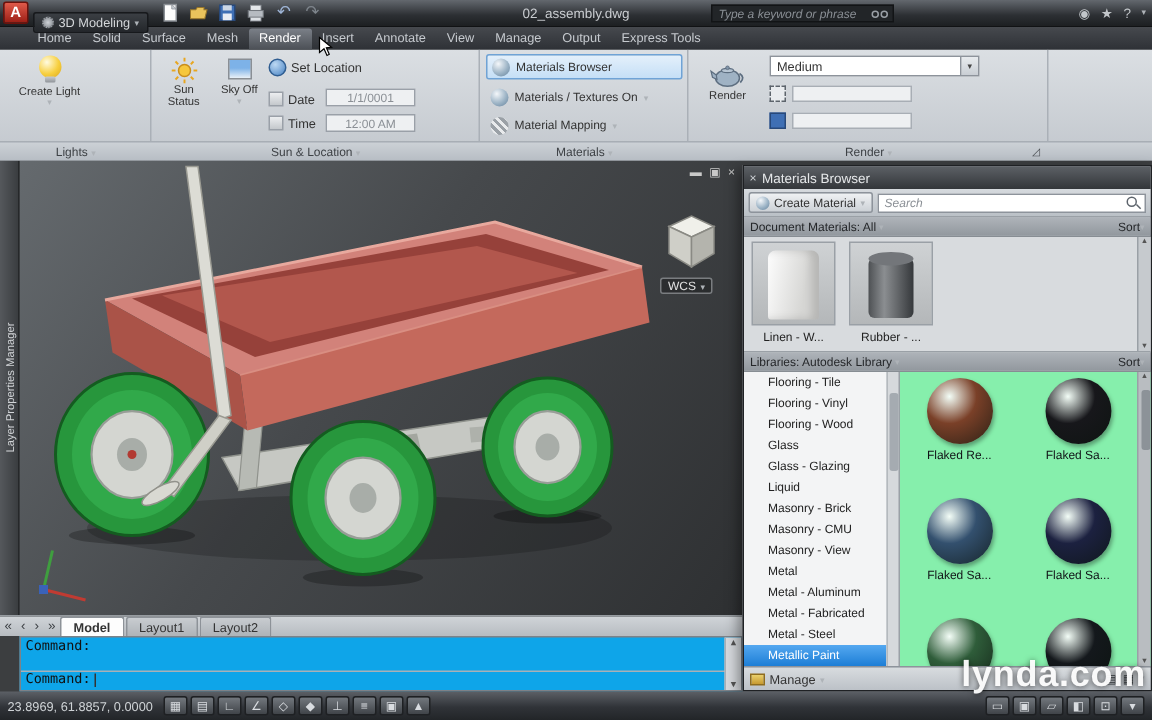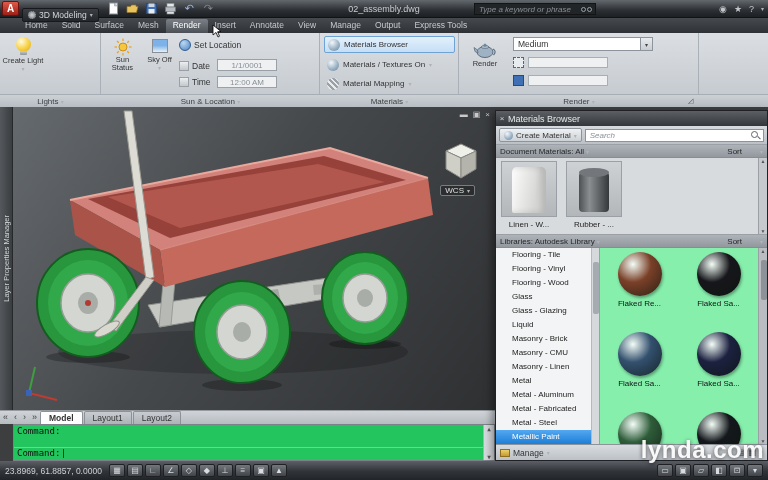--- a/index.html
+++ b/index.html
@@ -117,21 +117,21 @@
   .searchbox { flex:1; height:13px; background:#fff; border:1px solid #8d939b;
     display:flex; align-items:center; font-size:8px; color:#8a8f95; font-style:italic; padding-left:4px; }
   .mag { margin-left:auto; margin-right:3px; position:relative; width:9px; height:9px; }
   .mag::before { content:""; position:absolute; left:0; top:0; width:5px; height:5px;
     border:1.2px solid #5d646c; border-radius:50%; }
   .mag::after { content:""; position:absolute; left:5.5px; top:6px; width:3.5px; height:1.3px;
     background:#5d646c; transform:rotate(45deg); }
   .mp-header { height:13px; flex:0 0 auto; background:linear-gradient(#aeb3b9,#92989e);
     display:flex; align-items:center; font-size:8px; color:#25272a; padding:0 4px;
     border-bottom:1px solid #878d93; white-space:nowrap; }
-  .mp-header .sort { margin-left:auto; display:flex; gap:18px; align-items:center; }
+  .mp-header .sort { margin-left:auto; display:flex; gap:0; align-items:center; }
   .docarea { height:77px; flex:0 0 auto; background:#d8dbde; position:relative; border-bottom:1px solid #9aa0a6; }
   .thumb { position:absolute; top:3px; width:56px; height:56px; border:1px solid #9aa0a6;
     background:linear-gradient(#cfd2d4,#b4b7b9); overflow:hidden; }
   .drape { margin:5px auto 0 auto; width:34px; height:46px; border-radius:5px 5px 2px 2px;
     background:linear-gradient(100deg,#fdfdfd,#d6d6d4 70%); box-shadow:inset -5px 0 6px rgba(0,0,0,0.15); }
   .cyl { margin:10px auto 0 auto; width:30px; height:40px; position:relative;
     background:linear-gradient(90deg,#4e5154,#8b8e91 35%,#35383b); border-radius:4px; }
   .cyl i { position:absolute; left:0; top:-4px; width:30px; height:9px; border-radius:50%;
     background:#73767a; display:block; }
   .thumb-label { position:absolute; top:62px; width:60px; text-align:center; font-size:8px; color:#222;
@@ -163,21 +163,21 @@
   
   .layoutbar { position:absolute; left:0; top:410px; width:495px; height:14px; z-index:5;
     background:linear-gradient(#d0d4d8,#b7bcc1); border-top:1px solid #969ba0;
     display:flex; align-items:flex-end; }
   .lnav { font-size:9px; color:#3e4246; padding:0 3px; line-height:13px; }
   .ltab { padding:0 8px; font-size:8.5px; height:13px; line-height:13px; color:#333;
     background:linear-gradient(#c8ccd0,#aeb3b8); border:1px solid #8d9298; border-bottom:none;
     border-radius:2px 2px 0 0; margin-right:1px; white-space:nowrap; }
   .ltab.active { background:#fdfdfd; font-weight:bold; }
   .cmdwin { position:absolute; left:13px; top:424px; width:482px; height:37px; z-index:5;
-    background:#22c55e; border:1px solid #7d8288; font-family:"DejaVu Sans Mono", monospace;
+    background:#0ea5e9; border:1px solid #7d8288; font-family:"DejaVu Sans Mono", monospace;
     font-size:9px; color:#111; }
   .cmd-hist { height:23px; padding:1px 3px; border-bottom:1px solid #aab0b6; overflow:hidden; }
   .cmd-line { height:11px; line-height:11px; white-space:pre; }
   .cmd-input { height:11px; line-height:11px; padding:0 3px; display:flex; align-items:center; }
   .caret { width:1px; height:9px; background:#333; margin-left:3px; }
   .cmd-scroll { position:absolute; right:0; top:0; width:11px; height:100%; background:#d6d9dd;
     border-left:1px solid #aab0b6; display:flex; flex-direction:column; justify-content:space-between;
     align-items:center; font-size:6px; color:#555; }
   .statusbar { position:absolute; left:0; top:461px; width:768px; height:19px; z-index:25;
     background:linear-gradient(#5c6066,#303338 55%,#222528); display:flex; align-items:center; }
@@ -263,21 +263,21 @@
       <div class="rtab">Insert</div>
       <div class="rtab">Annotate</div>
       <div class="rtab">View</div>
       <div class="rtab">Manage</div>
       <div class="rtab">Output</div>
       <div class="rtab">Express Tools</div>
     </div>
 
   <div class="ribbon">
     <div class="rpanel" id="p-lights">
-      <div class="bigbtn" style="left:0;width:46px;align-items:center;">
+      <div class="bigbtn" style="left:10px;width:46px;align-items:center;">
         <span class="bulb"></span>
         <span class="bulbbase"></span>
         <span>Create Light</span>
         <span class="arr">▾</span>
       </div>
     </div>
 
     <div class="rpanel" id="p-sun">
       <div class="vbtn" style="left:4px;">
         <svg width="18" height="18" viewBox="0 0 18 18" style="margin-top:3px">
@@ -508,21 +508,21 @@
     <div class="libbody">
       <div class="tree">
           <div class="tree-item">Flooring - Tile</div>
           <div class="tree-item">Flooring - Vinyl</div>
           <div class="tree-item">Flooring - Wood</div>
           <div class="tree-item">Glass</div>
           <div class="tree-item">Glass - Glazing</div>
           <div class="tree-item">Liquid</div>
           <div class="tree-item">Masonry - Brick</div>
           <div class="tree-item">Masonry - CMU</div>
-          <div class="tree-item">Masonry - Linen</div>
+          <div class="tree-item">Masonry - View</div>
           <div class="tree-item">Metal</div>
           <div class="tree-item">Metal - Aluminum</div>
           <div class="tree-item">Metal - Fabricated</div>
           <div class="tree-item">Metal - Steel</div>
           <div class="tree-item selected">Metallic Paint</div>
         </div>
       <div class="tree-scroll">
         <div class="tree-thumb"></div>
       </div>
       <div class="swatcharea">

